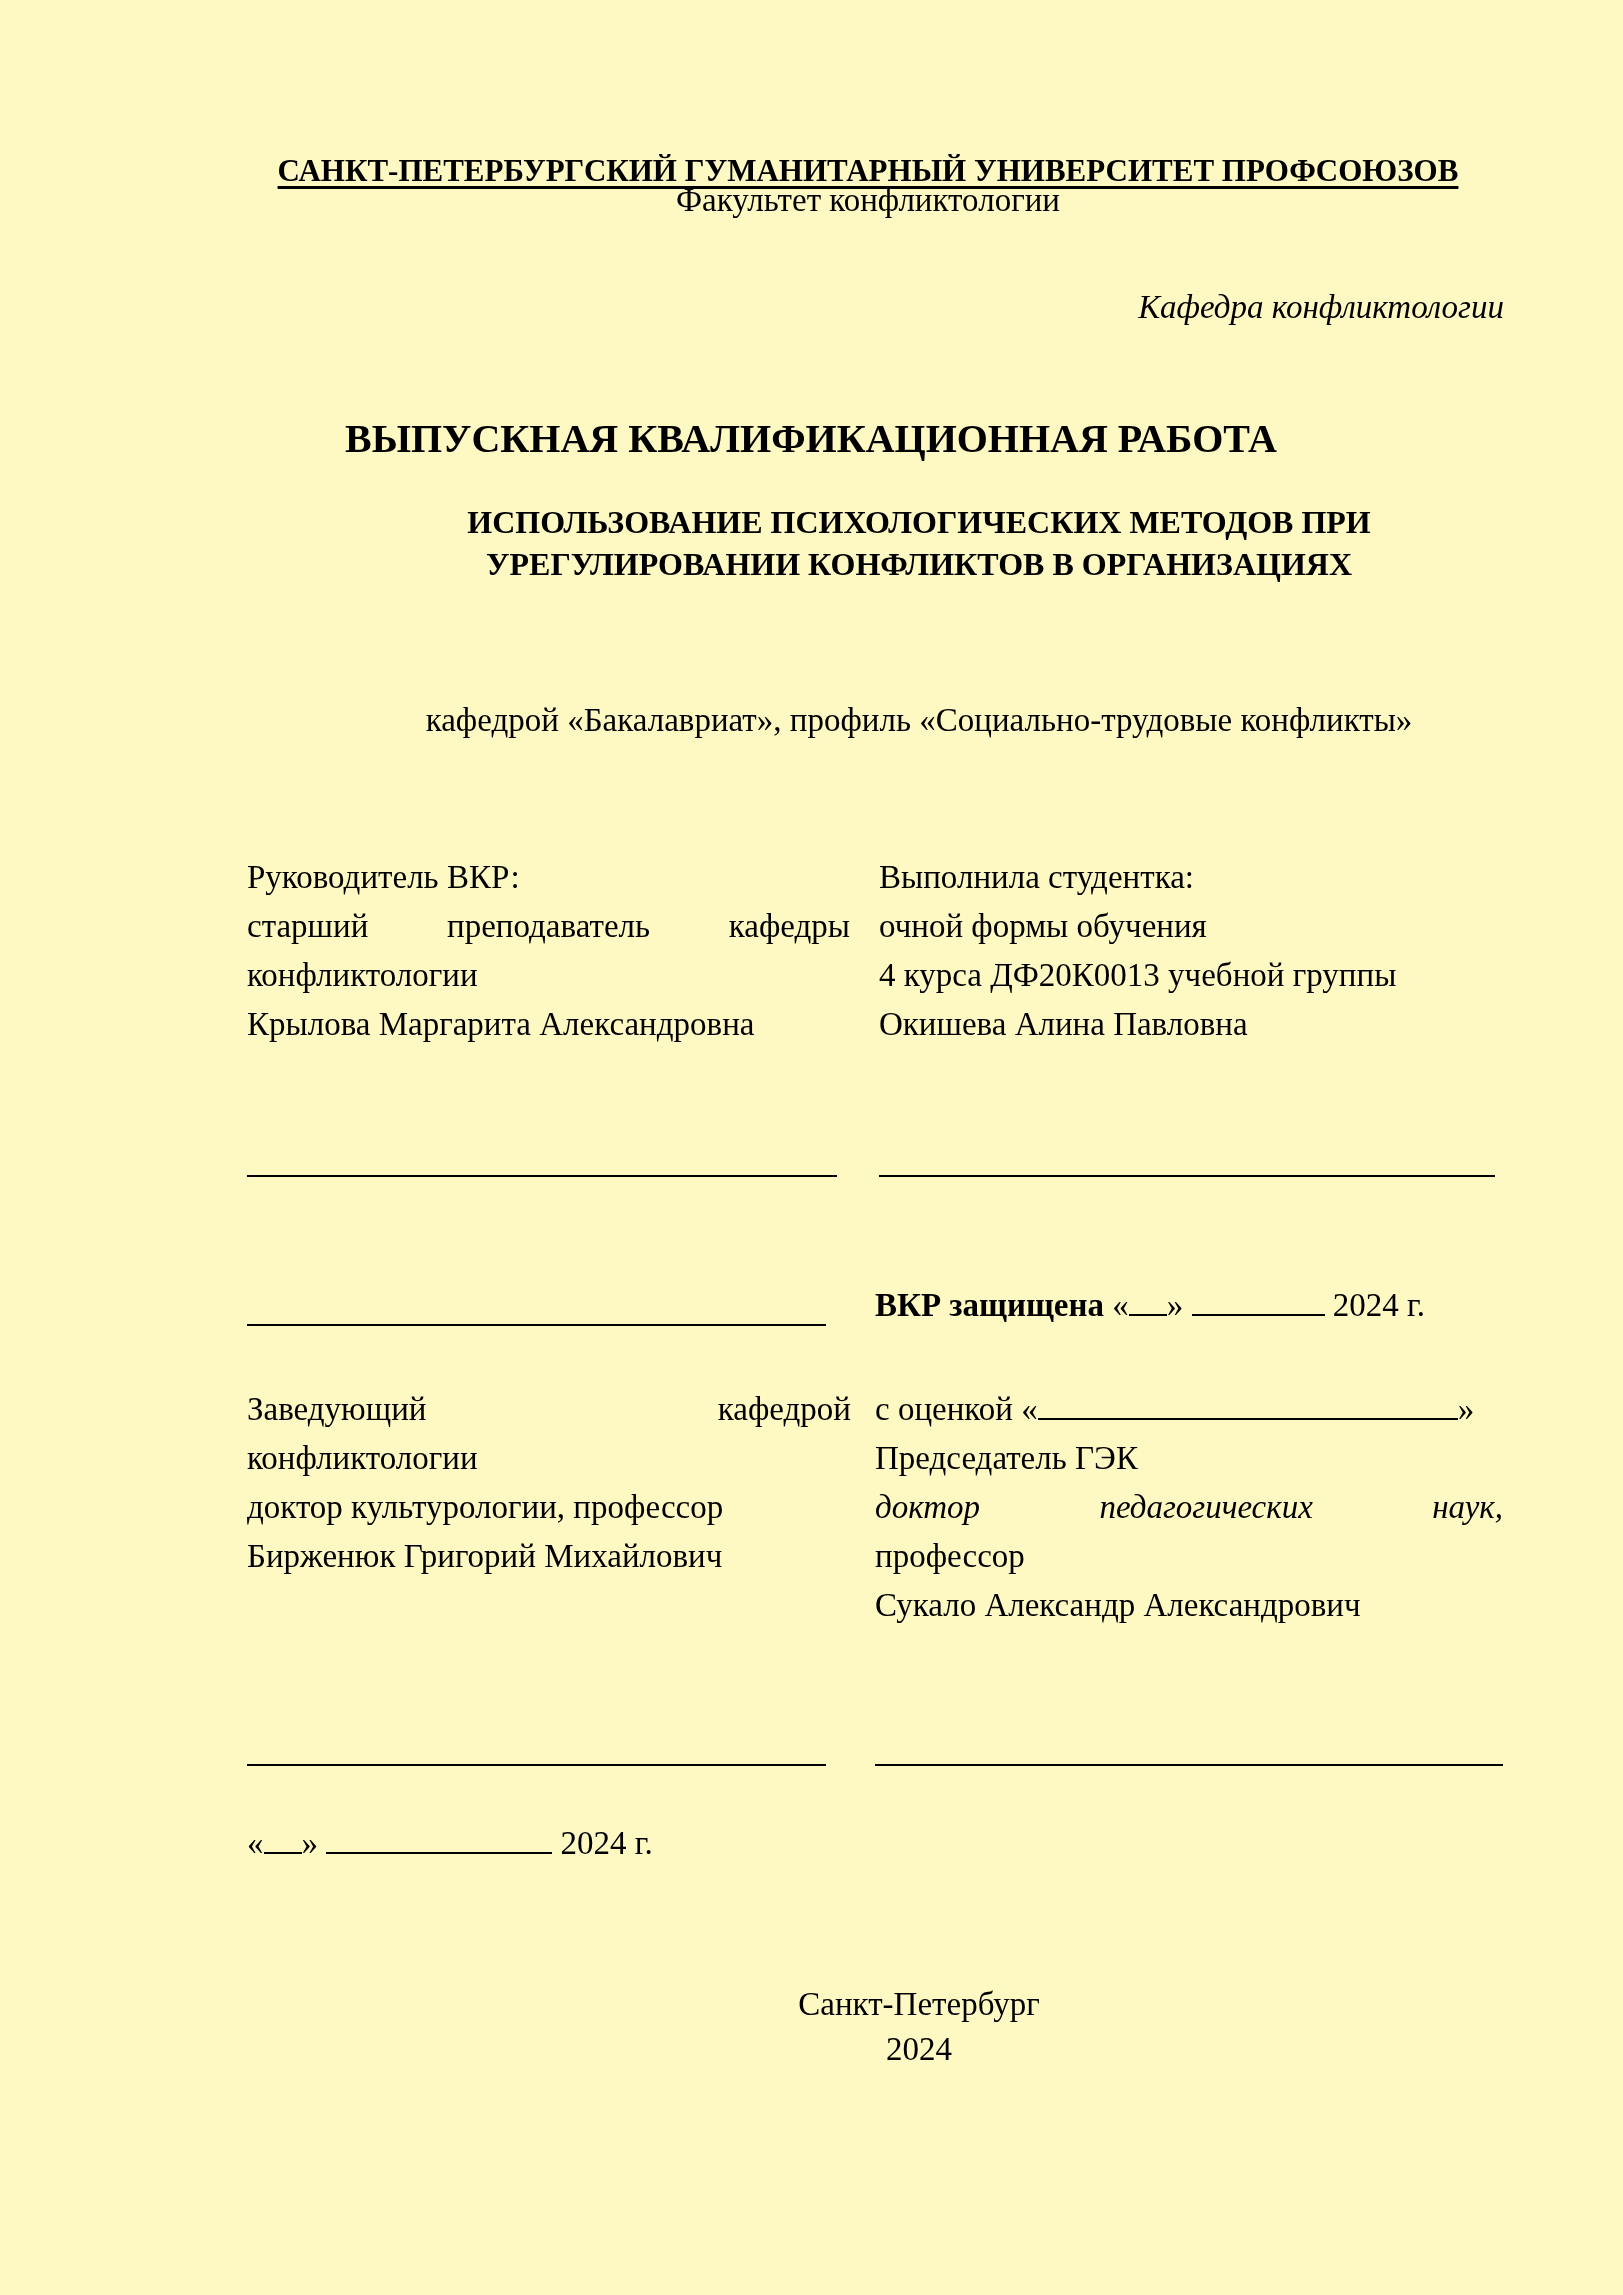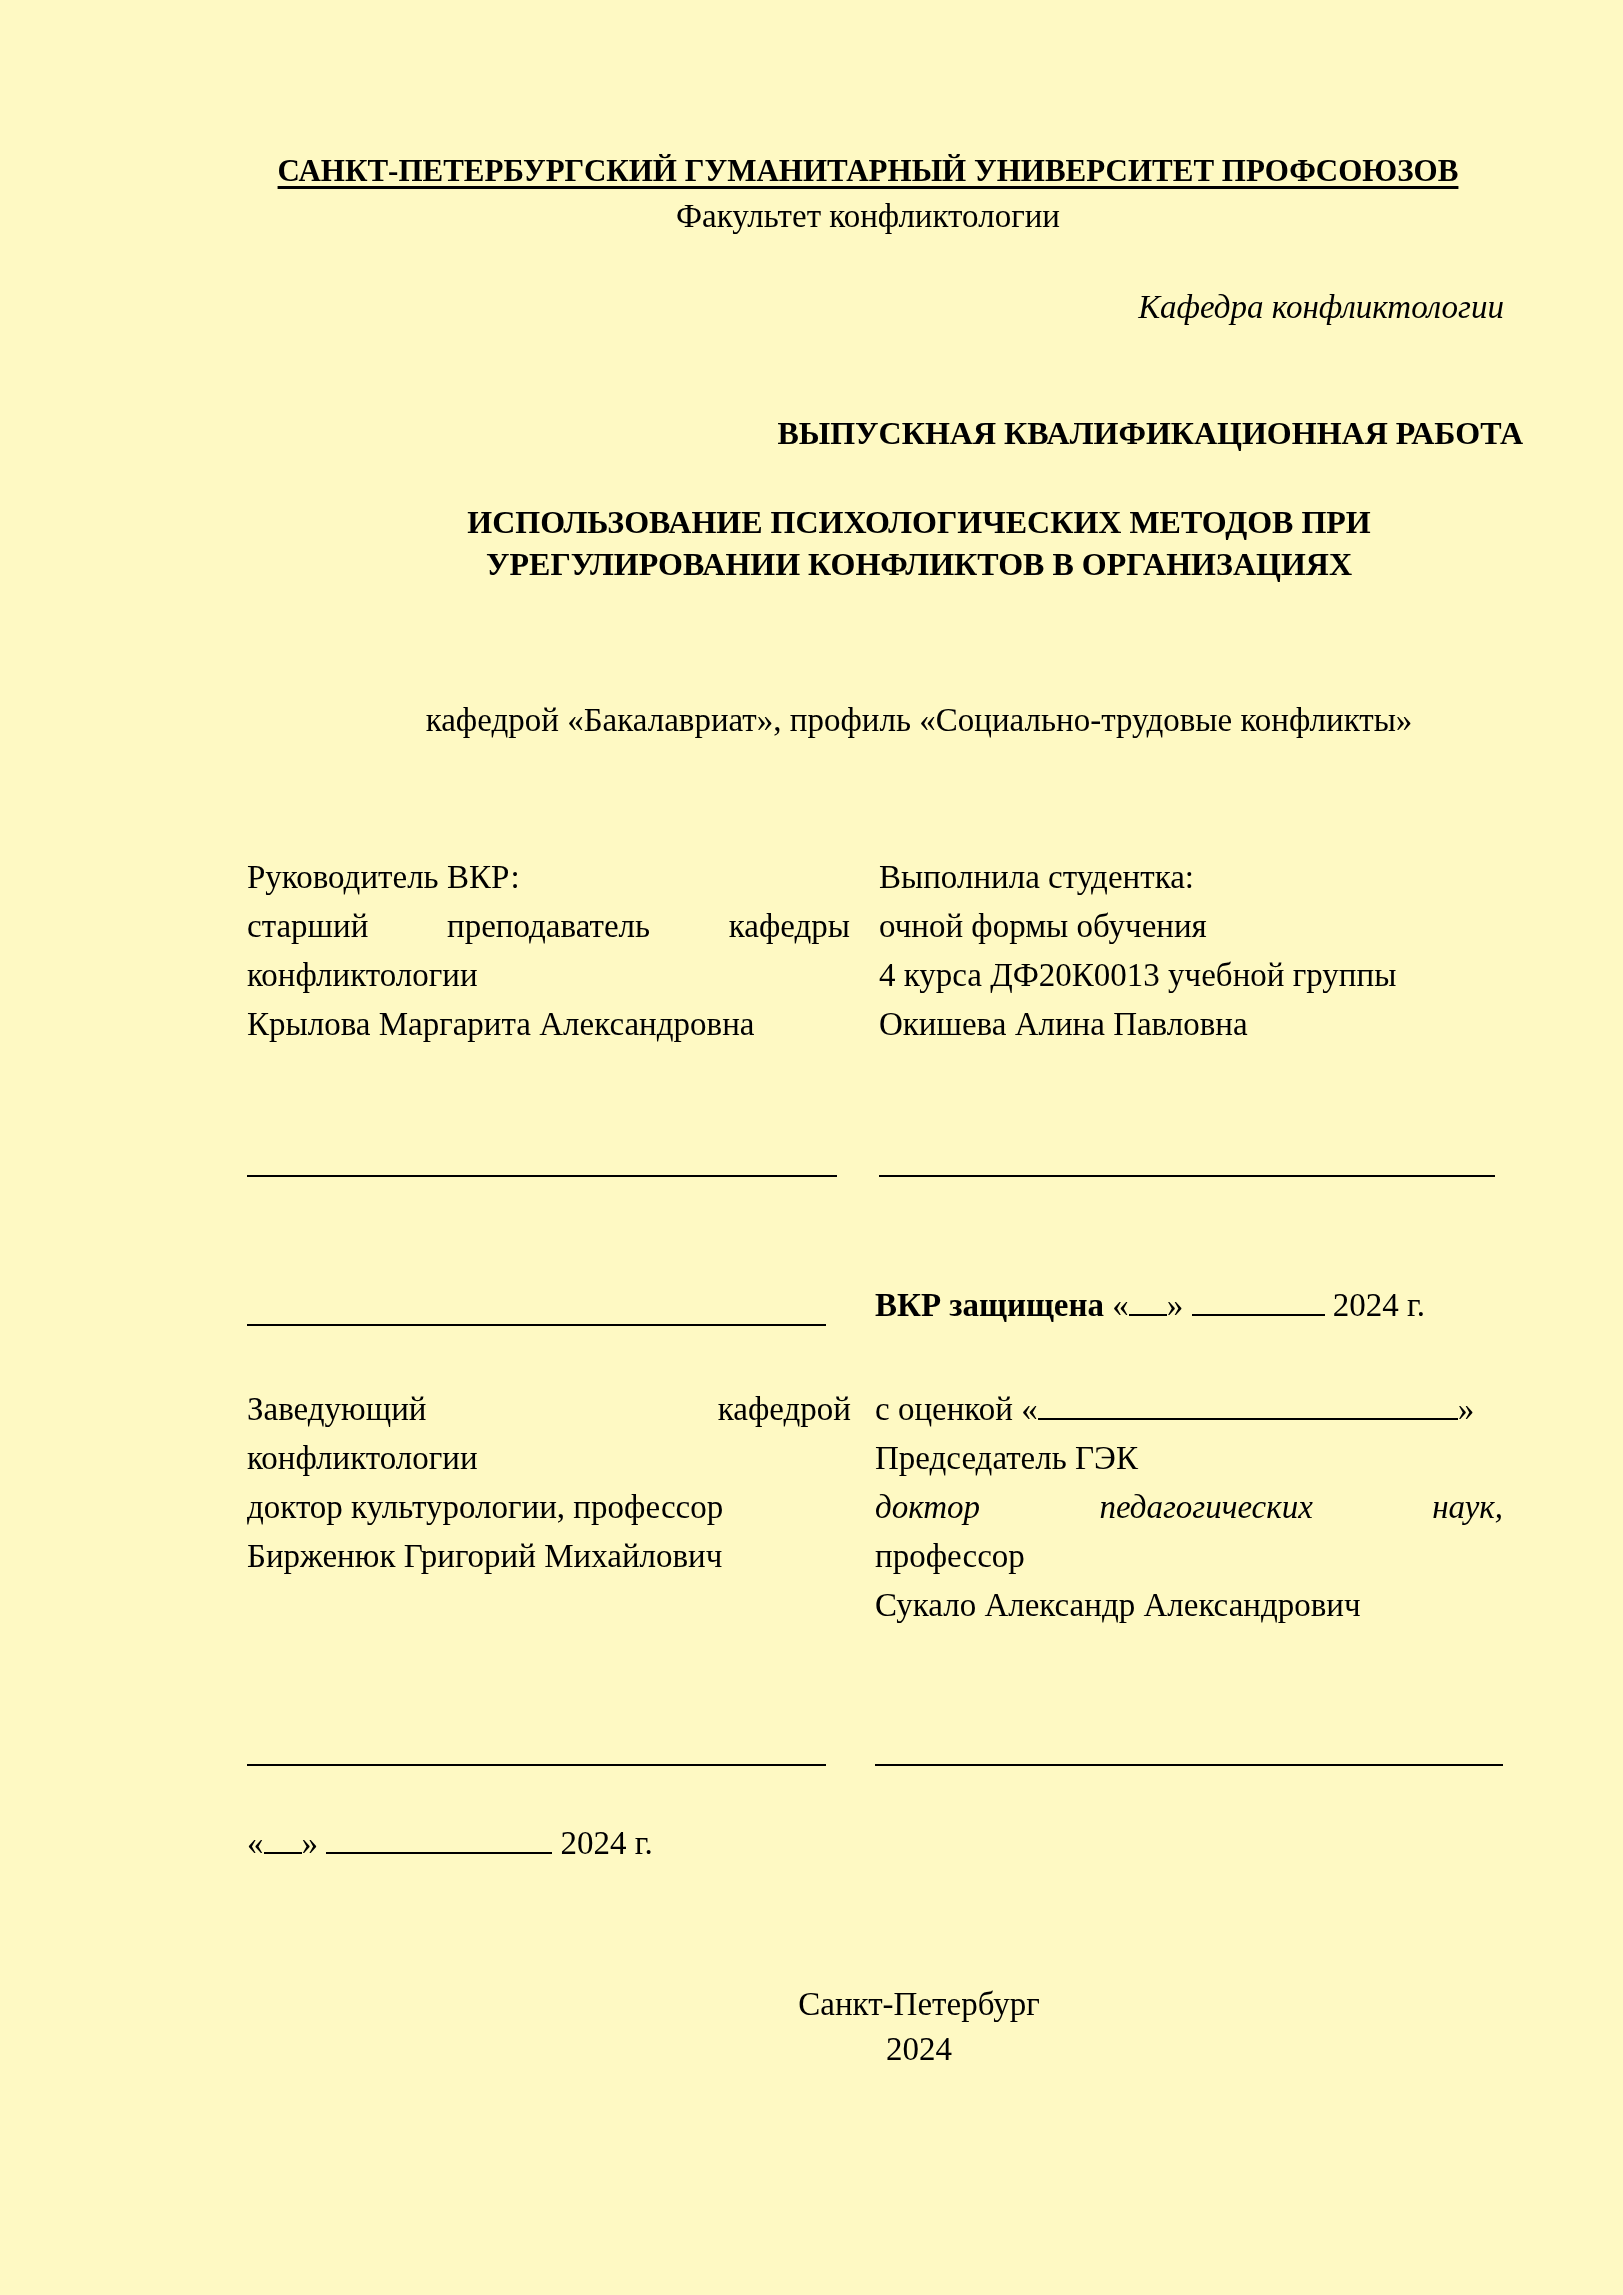--- a/index.html
+++ b/index.html
@@ -8,23 +8,23 @@
       font-family: "Liberation Serif", "DejaVu Serif", serif;
       color: #000000;
     }
     .page { position: absolute; left: 0; top: 0; width: 1623px; height: 2295px; background: #fef9c3; }
     .abs { position: absolute; white-space: nowrap; }
     .t { font-size: 33px; line-height: 49px; }
     .b { font-weight: bold; }
     .center { left: 232px; width: 1272px; text-align: center; }
 
     .univ { top: 149px; font-size: 31px; line-height: 44px; font-weight: bold; text-decoration: underline; text-decoration-thickness: 3.1px; text-underline-offset: 4.7px; }
-    .faculty { top: 192px; }
+    .faculty { top: 176px; }
     .dept { top: 283px; right: 119px; text-align: right; font-style: italic; }
-    .work-type { top: 415px; font-size: 32px; font-weight: bold; left: 345px; width: 1178px; text-align: right; }
+    .work-type { top: 415px; font-size: 40px; font-weight: bold; left: 345px; width: 1178px; text-align: left; }
     .topic { top: 501px; font-size: 32px; line-height: 42px; font-weight: bold; left: 330px; width: 1178px; text-align: center; white-space: normal; }
     .direction { top: 648px; left: 330px; width: 1178px; text-align: center; }
     .level { top: 696px; left: 330px; width: 1178px; text-align: center; }
 
     .col { position: absolute; font-size: 33px; line-height: 49px; }
     .col-left { left: 247px; width: 603px; }
     .col-right { left: 875px; width: 628px; }
     .line { display: block; white-space: nowrap; }
 
     .sig { position: absolute; height: 2.4px; background: #000; }

